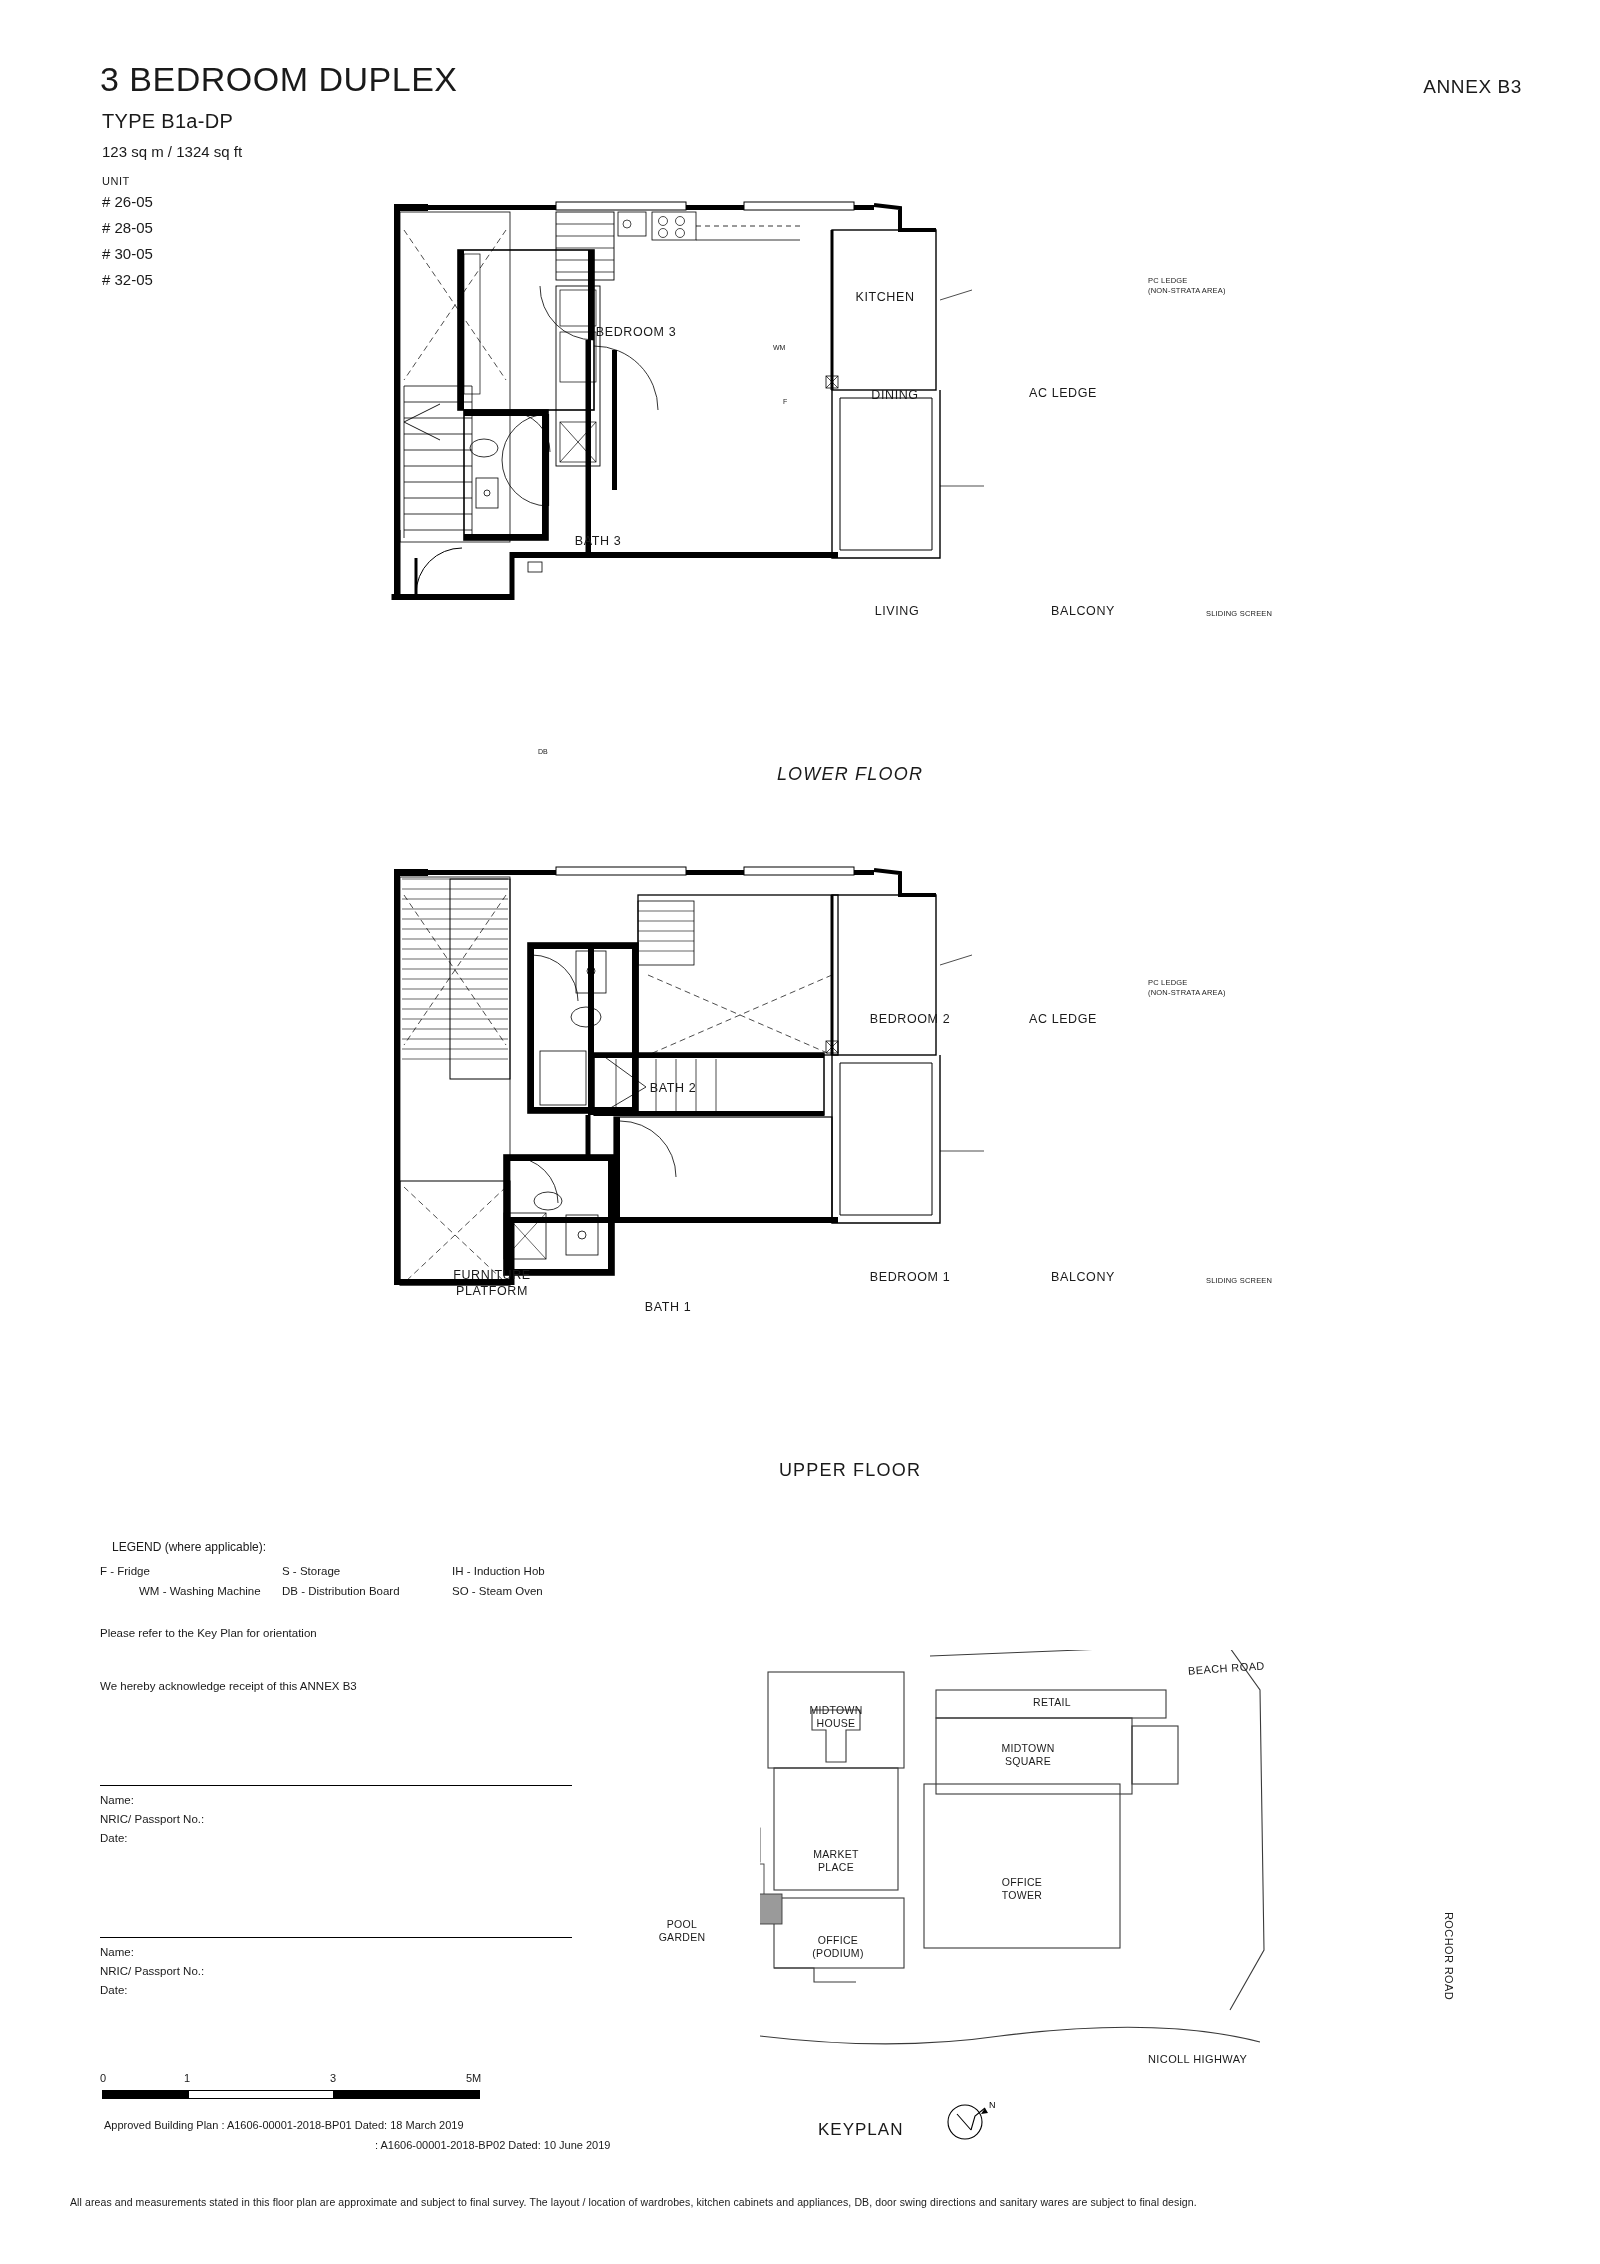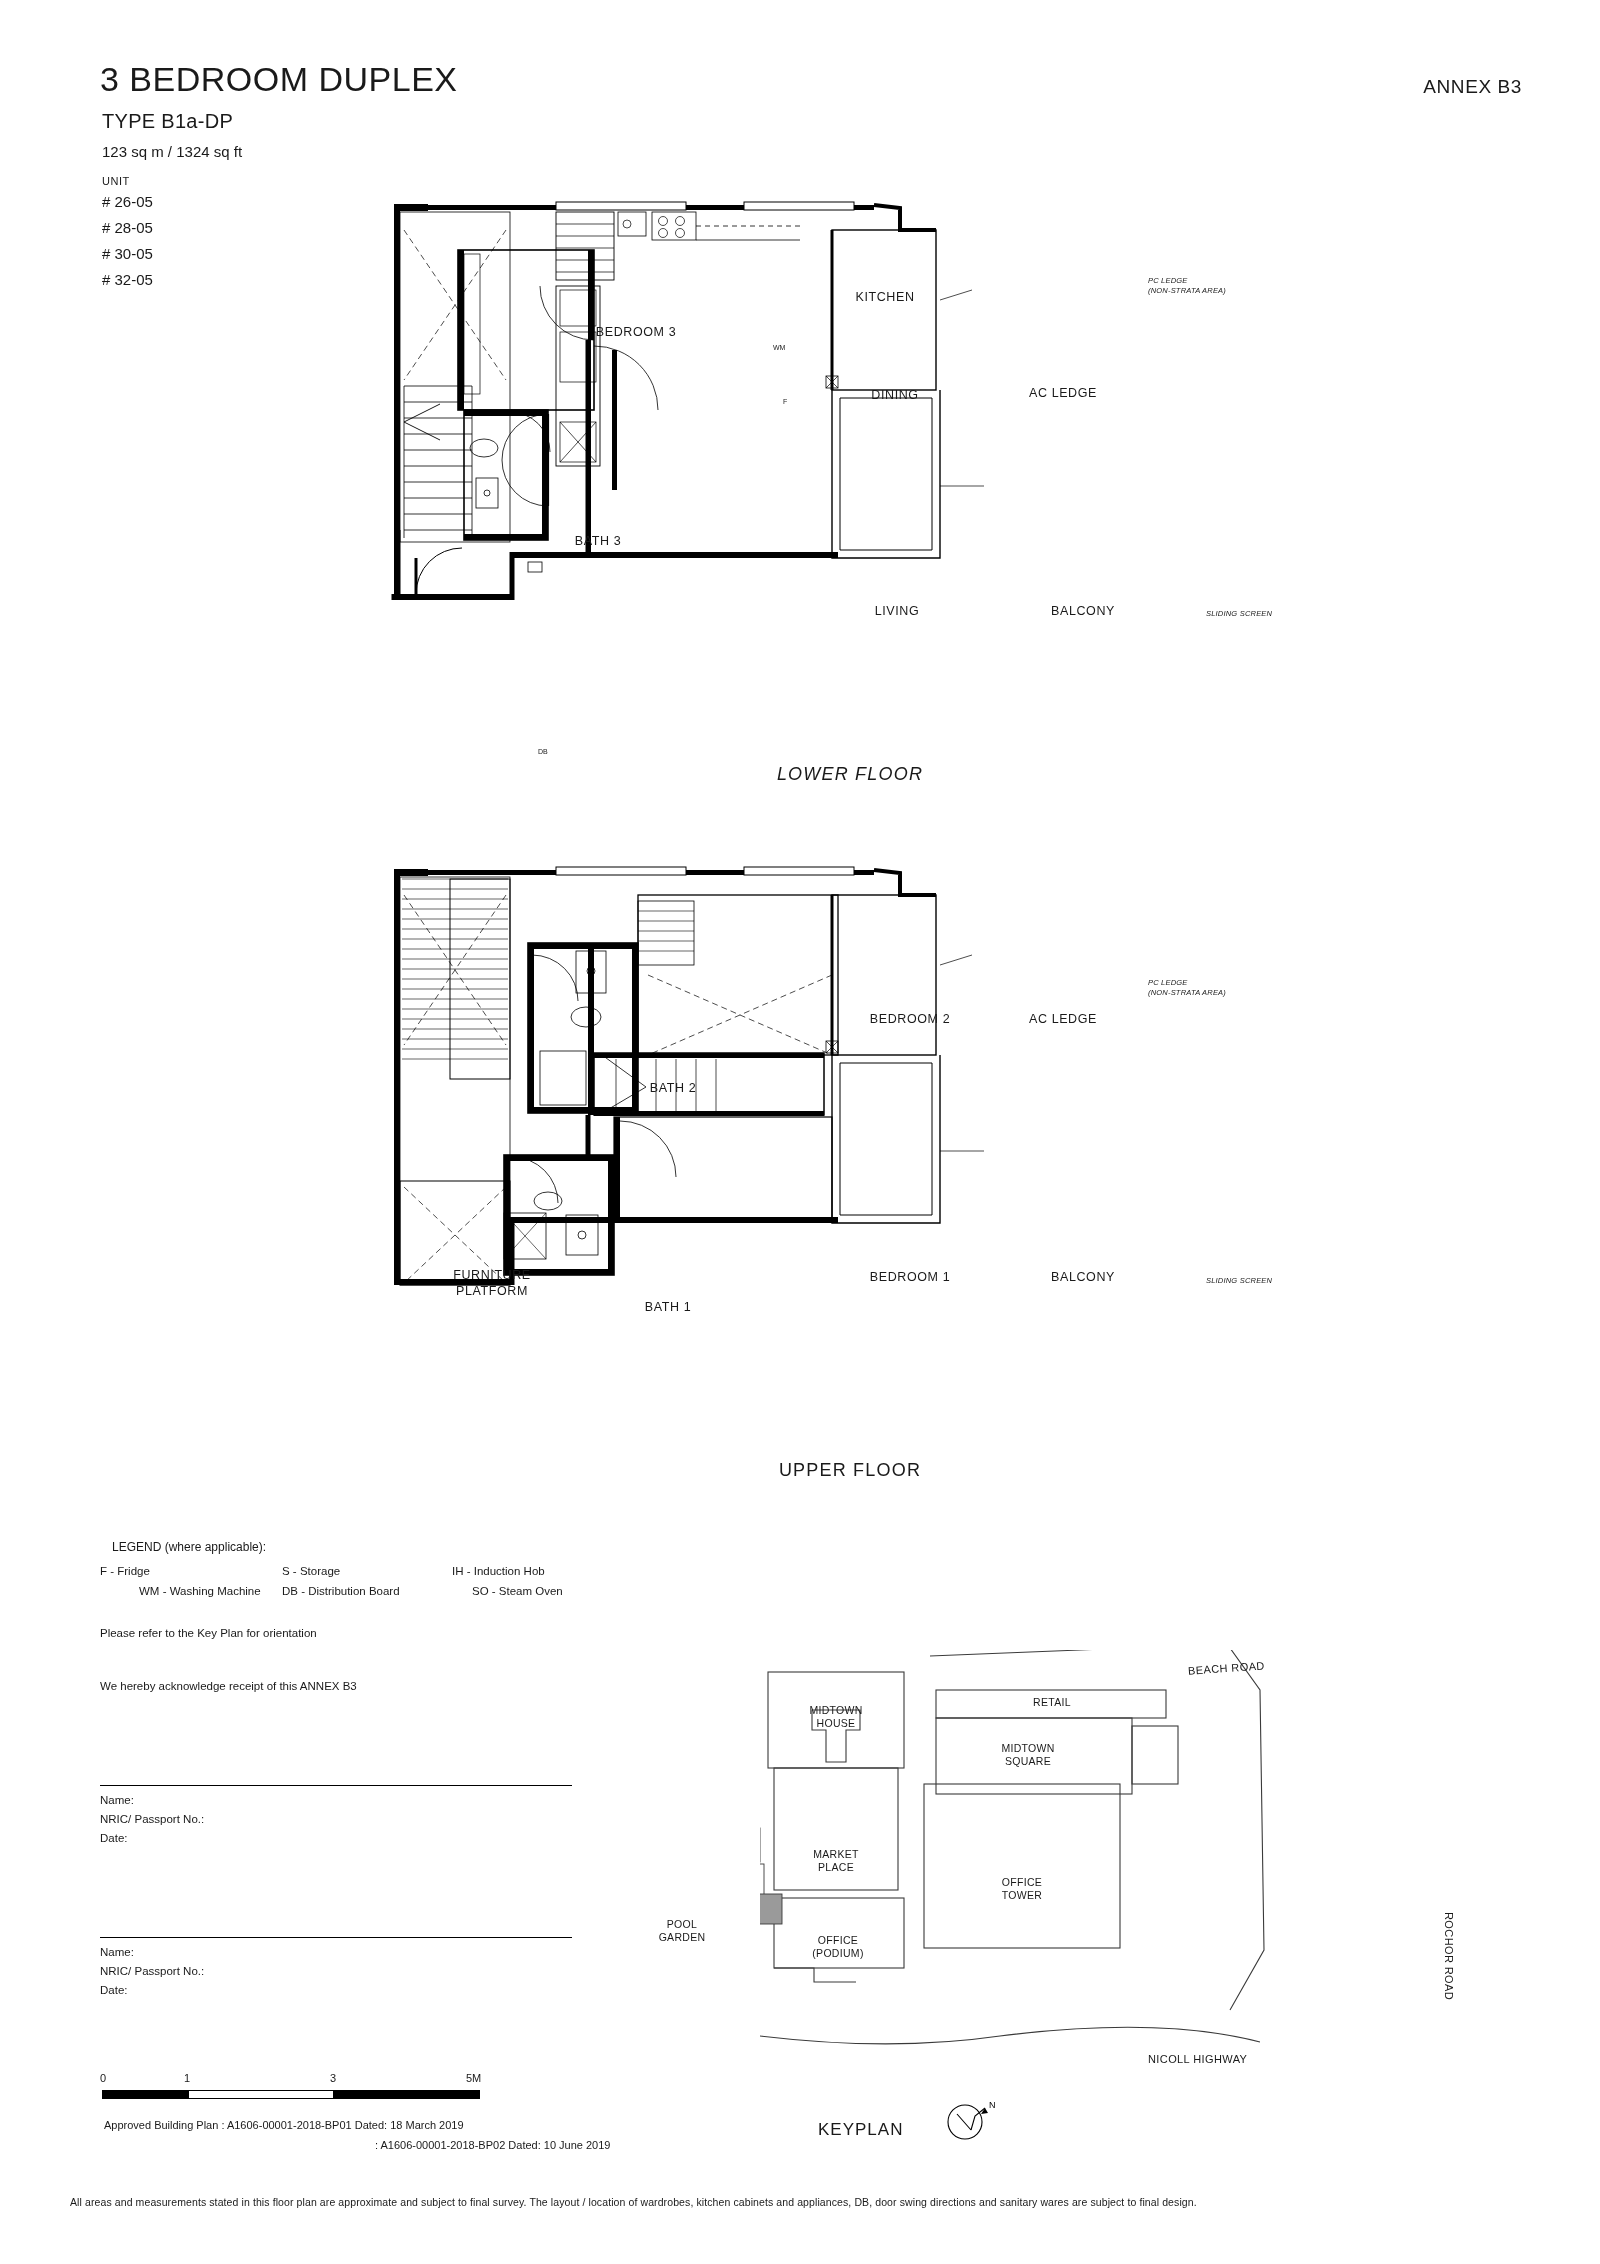--- a/index.html
+++ b/index.html
@@ -68,21 +68,20 @@
     white-space: nowrap;
     text-align: center;
   }
   .room-label.two-line { line-height: 1.25; }
   .tiny-label {
     position: absolute;
     font-size: 7.5px;
     letter-spacing: 0.2px;
     white-space: nowrap;
     line-height: 1.3;
-    font-style: italic;
   }
   .micro-label {
     position: absolute;
     font-size: 7px;
     white-space: nowrap;
   }
 
   
   .legend-title { font-size: 12px; }
   .legend-item { font-size: 11.5px; }
@@ -414,21 +413,21 @@
   <div class="tiny-label" style="left:1206px; top:1276px;">SLIDING SCREEN</div>
 
   <div class="abs floor-caption" style="left:700px; top:1460px; width:300px;">UPPER FLOOR</div>
 
   <div class="abs legend-title" style="left:112px; top:1540px;">LEGEND (where applicable):</div>
   <div class="abs legend-item" style="left:100px; top:1565px;">F - Fridge</div>
   <div class="abs legend-item" style="left:282px; top:1565px;">S - Storage</div>
   <div class="abs legend-item" style="left:452px; top:1565px;">IH - Induction Hob</div>
   <div class="abs legend-item" style="left:100px; top:1585px;margin-left:39px;">WM - Washing Machine</div>
   <div class="abs legend-item" style="left:282px; top:1585px;">DB - Distribution Board</div>
-  <div class="abs legend-item" style="left:472px; top:1585px;">SO - Steam Oven</div>
+  <div class="abs legend-item" style="left:452px; top:1585px;">SO - Steam Oven</div>
 
   <div class="abs note-text" style="left:100px; top:1627px;">Please refer to the Key Plan for orientation</div>
   <div class="abs note-text" style="left:100px; top:1680px;">We hereby acknowledge receipt of this ANNEX B3</div>
 
   <div class="abs sign-line" style="left:100px; top:1785px; width:472px;"></div>
   <div class="abs sign-field" style="left:100px; top:1792px;">Name:</div>
   <div class="abs sign-field" style="left:100px; top:1811px;">NRIC/ Passport No.:</div>
   <div class="abs sign-field" style="left:100px; top:1830px;">Date:</div>
 
   <div class="abs sign-line" style="left:100px; top:1937px; width:472px;"></div>

